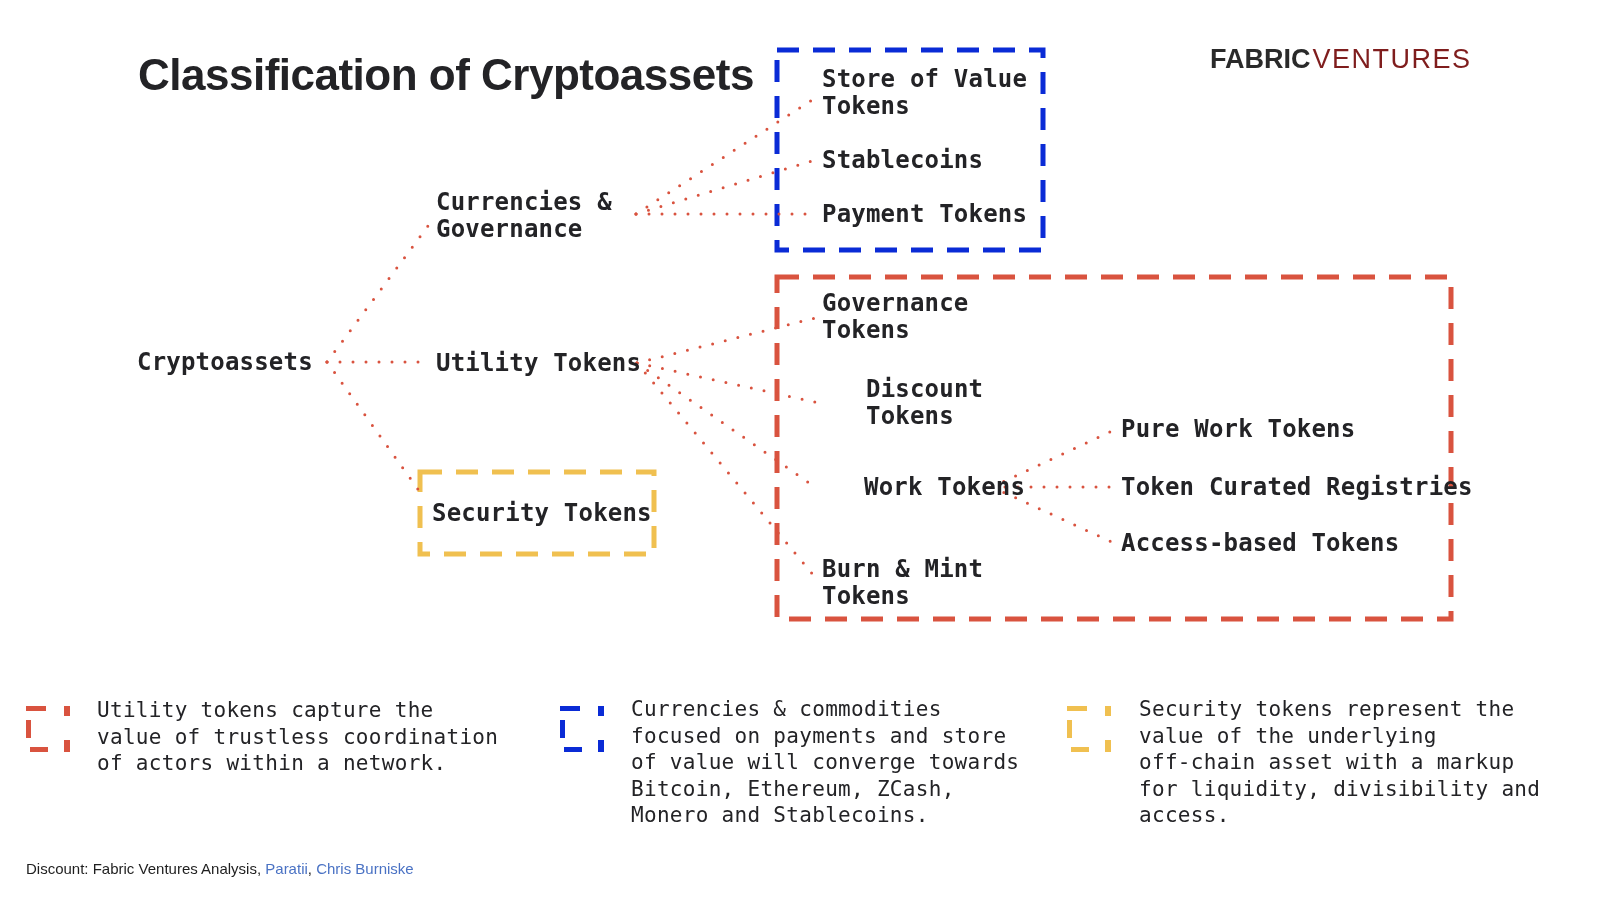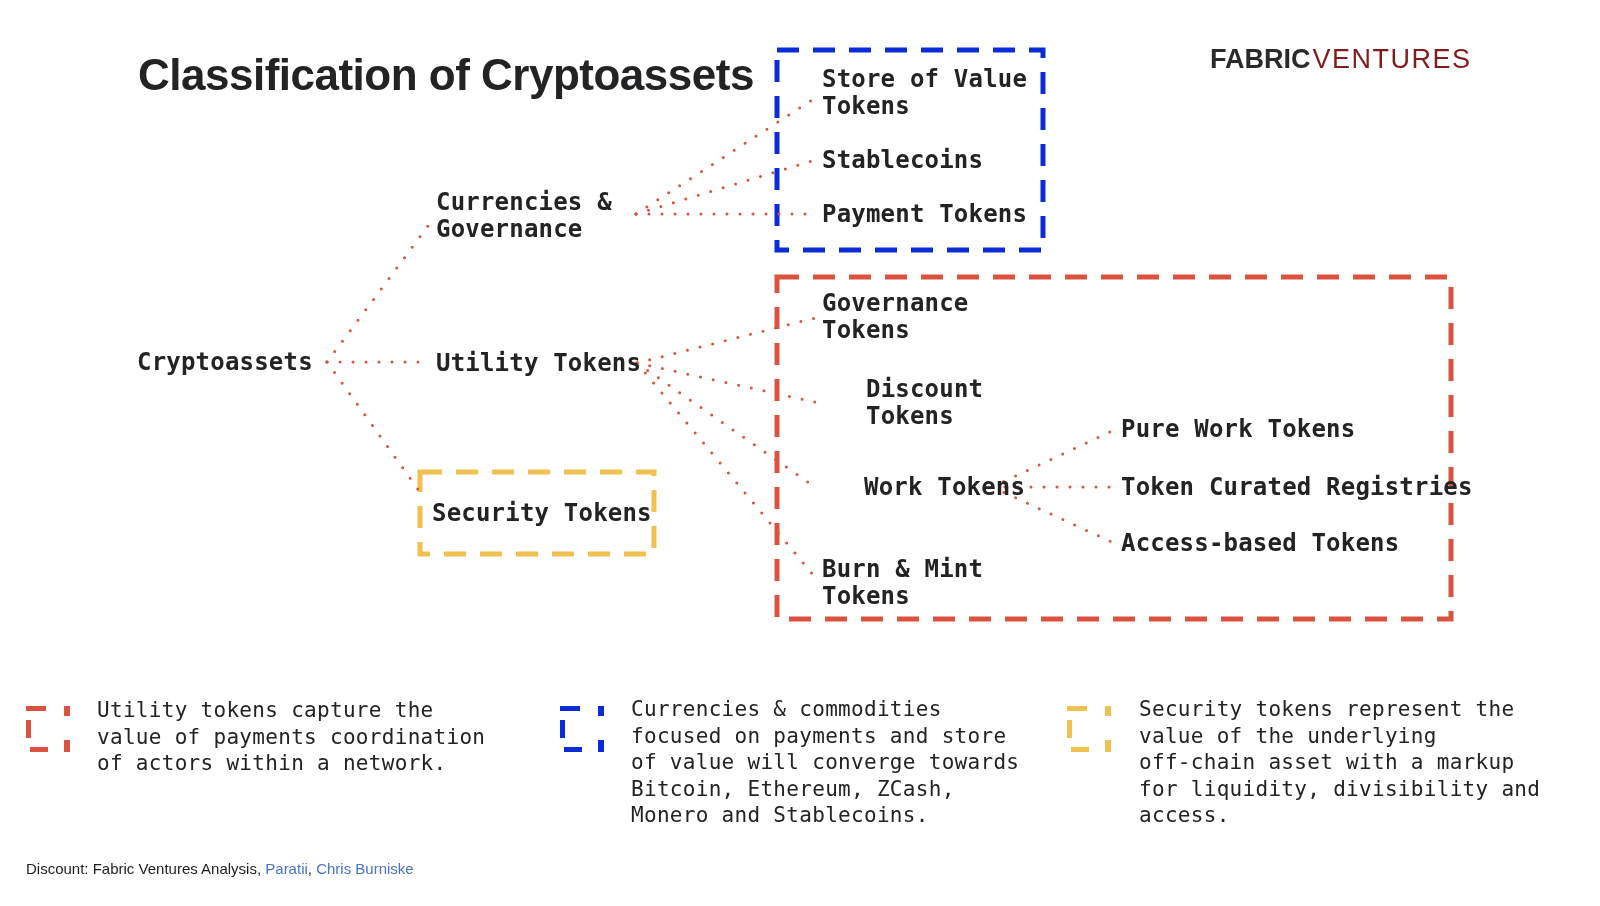--- a/index.html
+++ b/index.html
@@ -77,21 +77,21 @@
 <svg class="legend-icon" style="left:24px; top:704px;" width="50" height="50" viewBox="0 0 50 50">
   <g fill="#D9533F">
     <rect x="2" y="2" width="20" height="5"></rect>
       <rect x="40" y="2" width="6" height="10"></rect>
     <rect x="2" y="16" width="5" height="18"></rect>
     <rect x="6" y="43" width="18" height="5"></rect>
       <rect x="40" y="36" width="6" height="12"></rect>
   </g>
 </svg>
 <div class="legend-text" style="left:97px; top:697px;">Utility tokens capture the
-value of payments coordination
+value of trustless coordination
 of actors within a network.</div>
 
 <svg class="legend-icon" style="left:558px; top:704px;" width="50" height="50" viewBox="0 0 50 50">
   <g fill="#0A2BD6">
     <rect x="2" y="2" width="20" height="5"></rect>
       <rect x="40" y="2" width="6" height="10"></rect>
     <rect x="2" y="16" width="5" height="18"></rect>
     <rect x="6" y="43" width="18" height="5"></rect>
       <rect x="40" y="36" width="6" height="12"></rect>
   </g>

